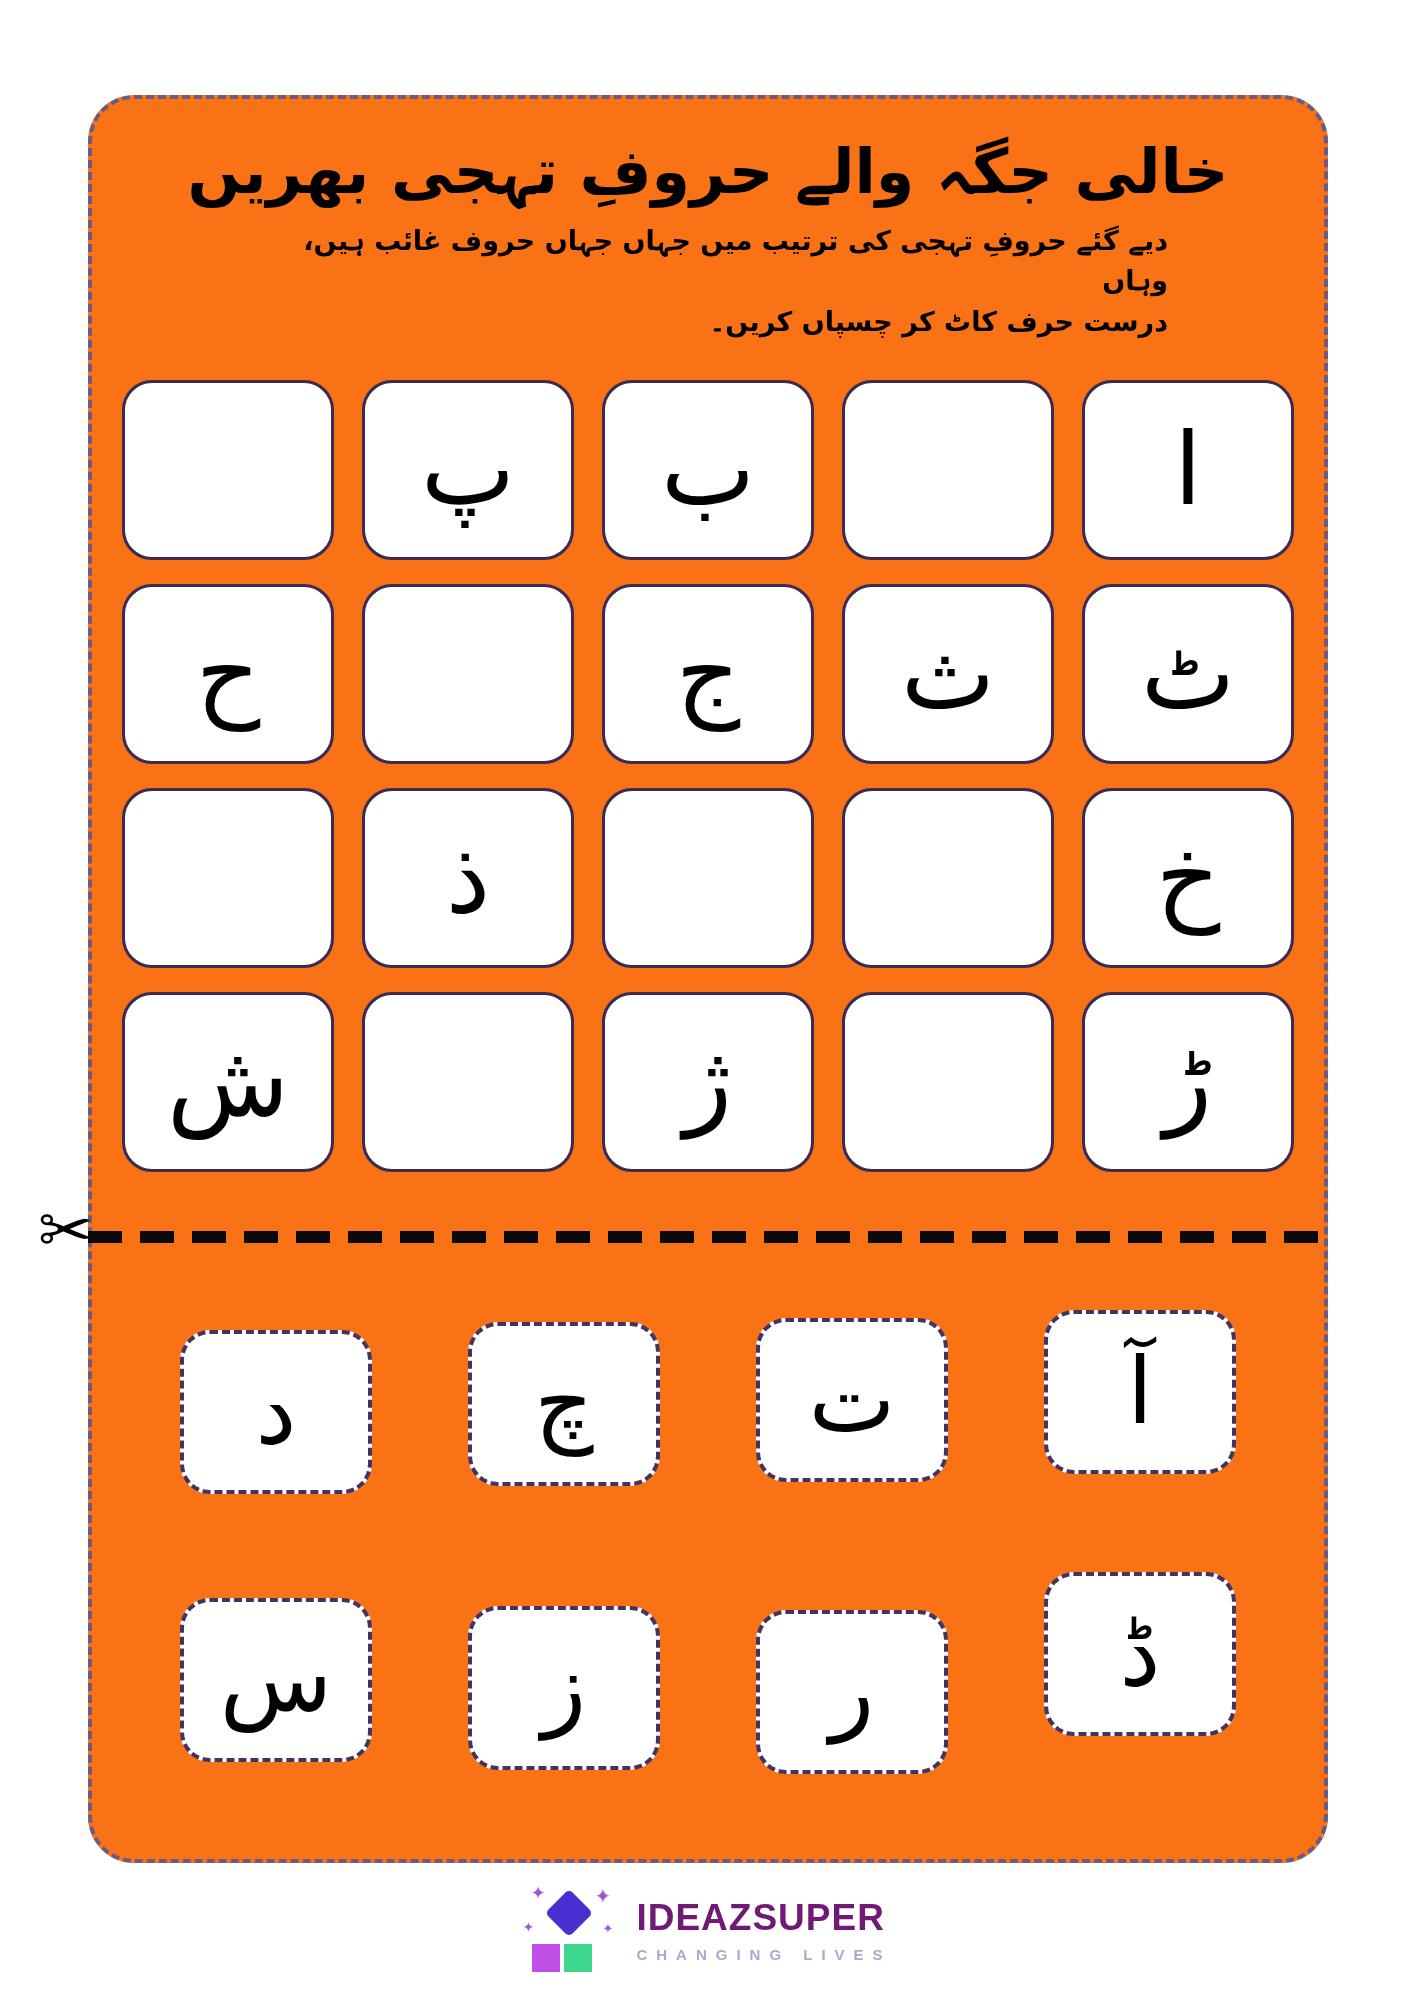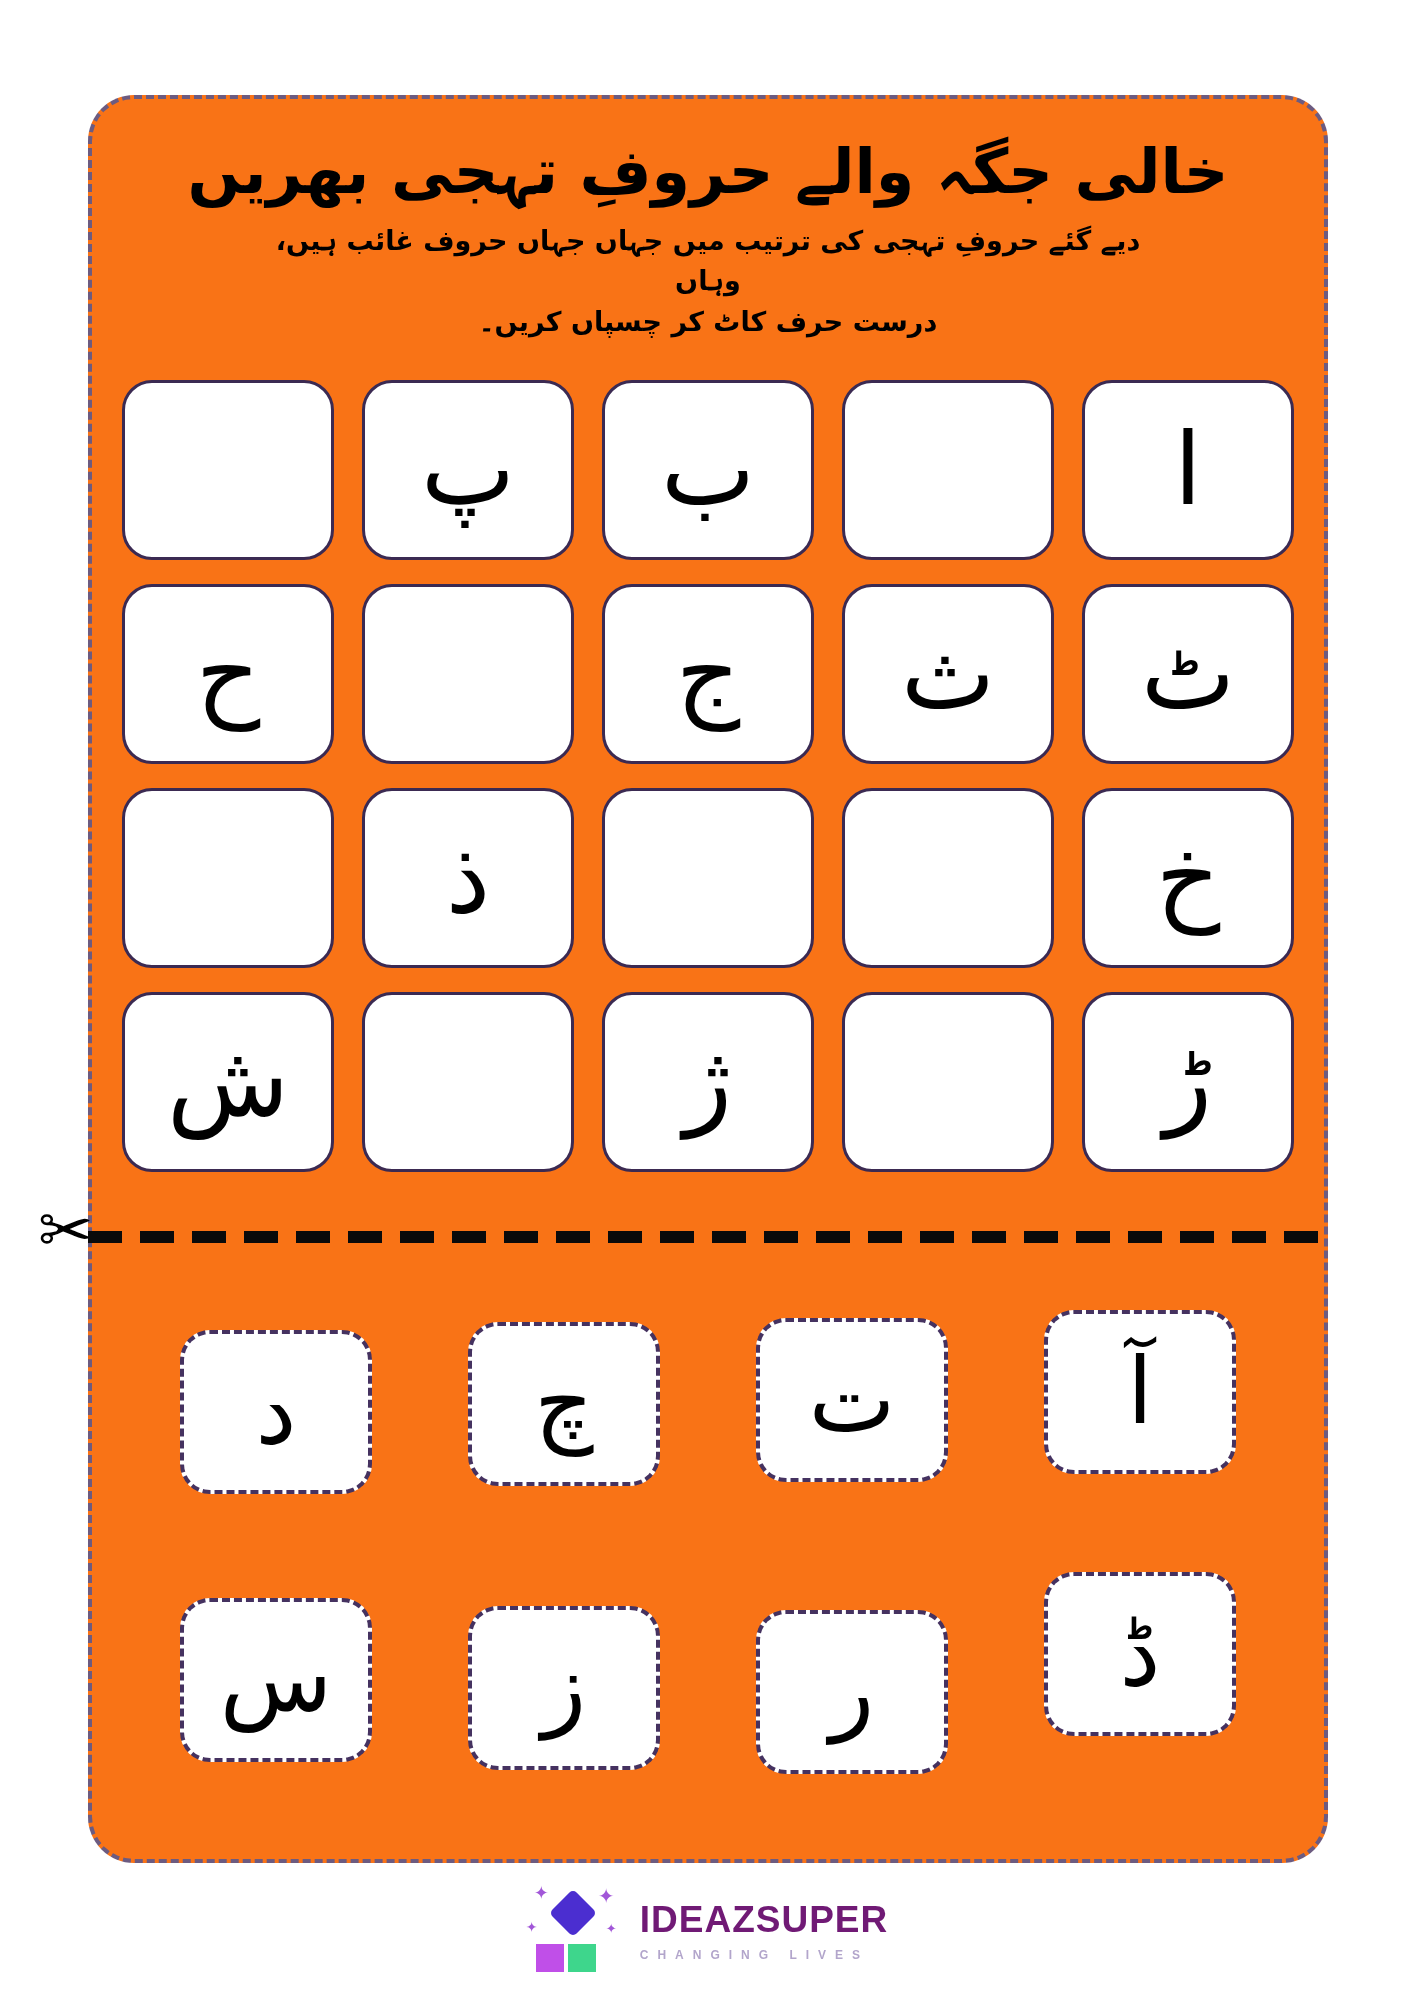--- a/index.html
+++ b/index.html
@@ -10,21 +10,21 @@
   .sheet{
     position:absolute;left:88px;top:95px;width:1240px;height:1768px;
     box-sizing:border-box;border:4px dashed #6c5b80;border-radius:46px;
     background:#f97316;
   }
   .title{
     margin:34px 24px 0;text-align:center;font-size:62px;font-weight:bold;
     color:#000;direction:rtl;line-height:1.25;
   }
   .subtitle{
-    margin:10px auto 0;width:920px;text-align:center;font-size:27px;
+    margin:10px auto 0;width:920px;font-size:27px;
     font-weight:bold;color:#000;direction:rtl;line-height:1.5;
   }
   .subtitle p{margin:0;}
   .grid{
     margin:38px 30px 0;display:grid;grid-template-columns:repeat(5,1fr);
     column-gap:28px;row-gap:24px;
   }
   .cell{
     height:174px;border:3px solid #3b2a52;border-radius:30px;
     display:flex;align-items:center;justify-content:center;background:#fff;
@@ -65,21 +65,21 @@
   }
   .logo-star{position:absolute;color:#a257d8;line-height:1;}
   .logo-star.s1{left:8px;top:0;font-size:18px;}
   .logo-star.s2{left:72px;top:2px;font-size:20px;}
   .logo-star.s3{left:0;top:36px;font-size:14px;}
   .logo-star.s4{left:80px;top:38px;font-size:13px;}
   .logo-sq{position:absolute;width:28px;height:28px;top:60px;}
   .logo-sq.purple{left:10px;background:#c04fe8;}
   .logo-sq.green{left:42px;background:#3ed68c;}
   .brand{font-size:37px;font-weight:700;color:#701a75;letter-spacing:1px;}
-  .tagline{margin-top:7px;font-size:12px;font-weight:bold;color:#b2a5cb;letter-spacing:9px;}
+  .tagline{margin-top:7px;font-size:15px;font-weight:bold;color:#b2a5cb;letter-spacing:9px;}
 </style>
 </head>
 <body>
 
 <div class="sheet">
 
   <h1 class="title" dir="rtl">خالی جگہ والے حروفِ تہجی بھریں</h1>
 
   <div class="subtitle">
     <p>دیے گئے حروفِ تہجی کی ترتیب میں جہاں جہاں حروف غائب ہیں، وہاں</p>

